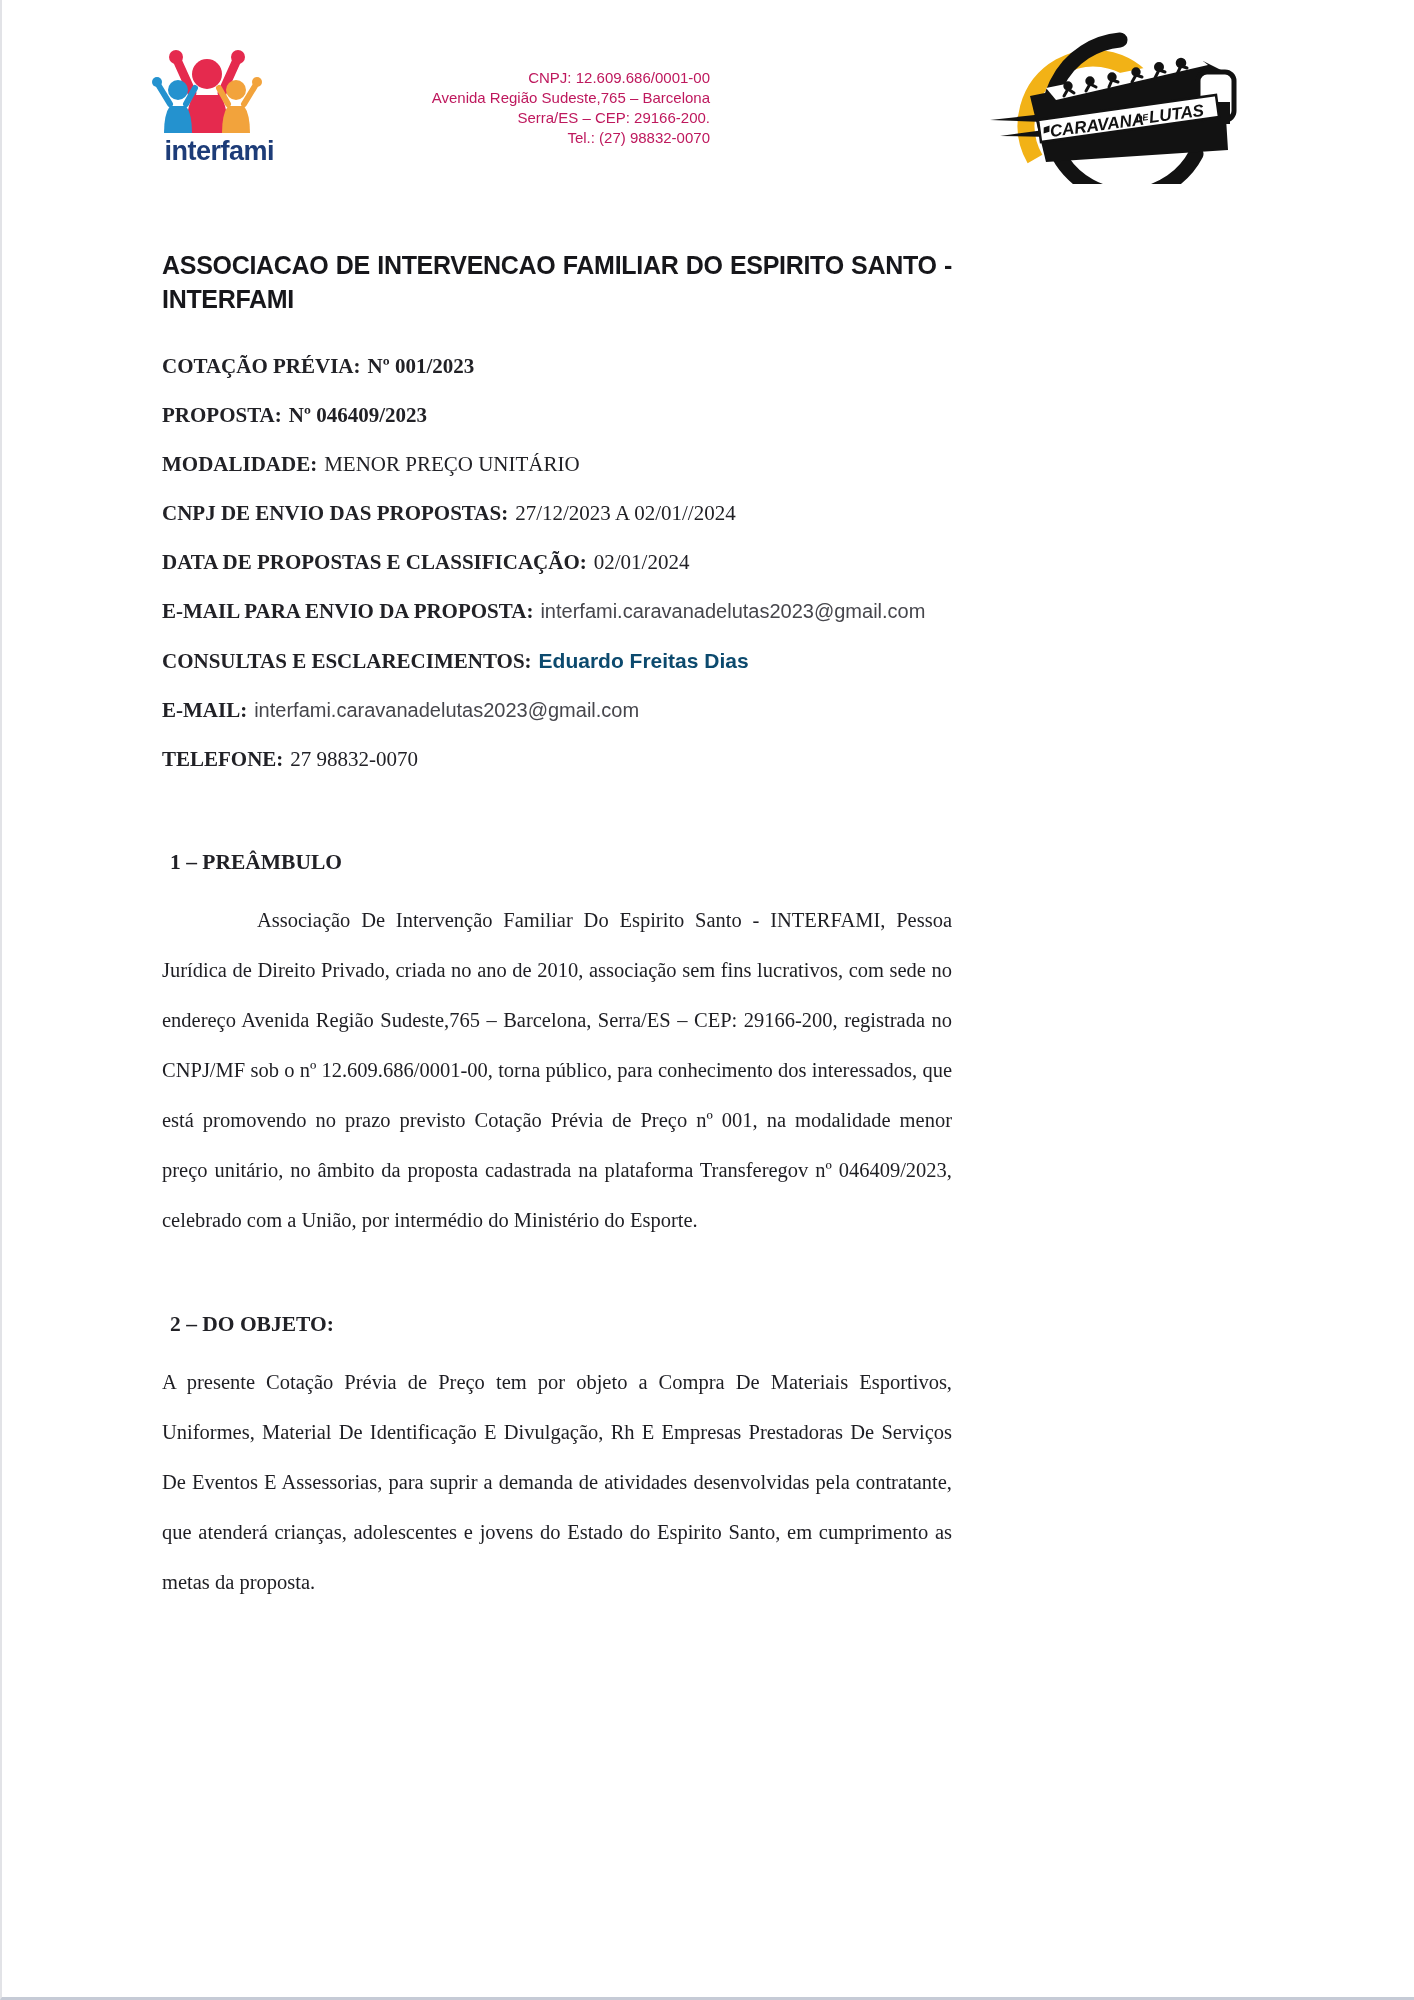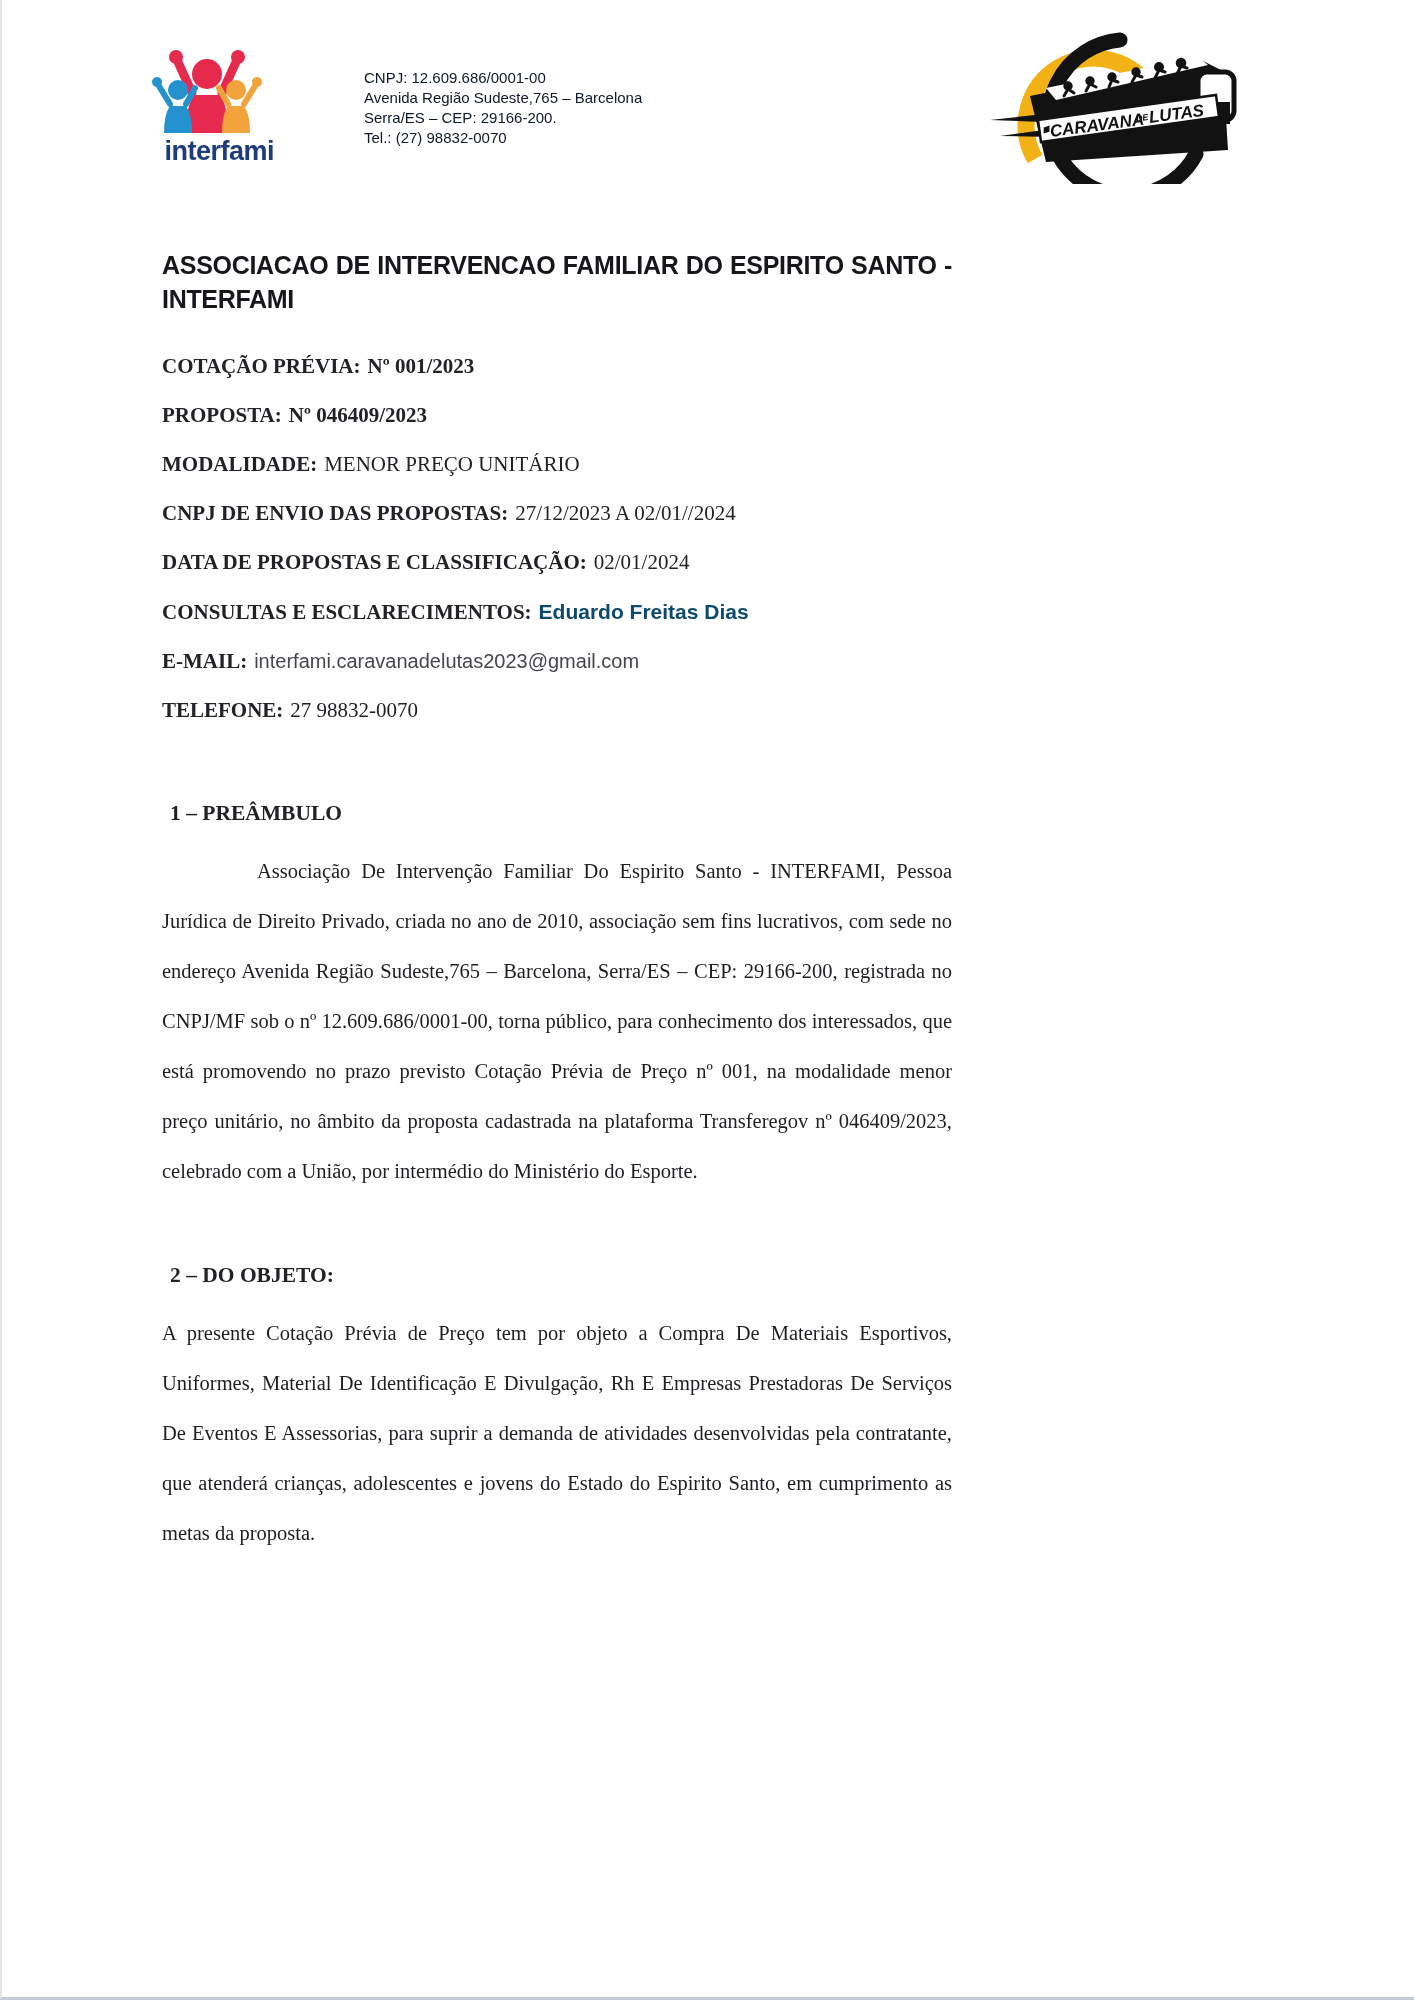--- a/index.html
+++ b/index.html
@@ -17,23 +17,23 @@
   
   .logo-interfami{position:absolute;left:138px;top:36px;width:134px;text-align:right;}
   .logo-interfami .wordmark{
     margin-top:-4px;
     font-family:"Liberation Sans", sans-serif;
     font-weight:bold;font-size:27px;letter-spacing:-0.5px;
     color:#1d3c78;
   }
   .org-contact{
     position:absolute;left:362px;top:68px;width:346px;
-    text-align:left;
+    text-align:right;
     font-family:"Liberation Sans", sans-serif;
-    font-size:15px;line-height:20px;color:#0f172a;
+    font-size:15px;line-height:20px;color:#be185d;
   }
   .logo-caravana{position:absolute;left:958px;top:24px;width:302px;height:160px;}
   
   main{position:absolute;left:160px;top:0;width:790px;}
   .doc-title{
     margin:248px 0 0 0;
     font-family:"Liberation Sans", sans-serif;
     font-weight:bold;font-size:25px;line-height:34px;letter-spacing:-0.3px;
     text-align:justify;color:#17171b;
   }
@@ -155,20 +155,23 @@
       <div class="field-line">
         <span>MODALIDADE:</span><span class="field-value v-serif-normal">MENOR PREÇO UNITÁRIO</span>
       </div>
       <div class="field-line">
         <span>CNPJ DE ENVIO DAS PROPOSTAS:</span><span class="field-value v-serif-normal">27/12/2023 A 02/01//2024</span>
       </div>
       <div class="field-line">
         <span>DATA DE PROPOSTAS E CLASSIFICAÇÃO:</span><span class="field-value v-serif-normal">02/01/2024</span>
       </div>
       <div class="field-line">
+        <span>E-MAIL PARA ENVIO DA PROPOSTA:</span><span class="field-value v-sans">interfami.caravanadelutas2023@gmail.com</span>
+      </div>
+      <div class="field-line">
         <span>CONSULTAS E ESCLARECIMENTOS:</span><span class="field-value v-sans-bold">Eduardo Freitas Dias</span>
       </div>
       <div class="field-line">
         <span>E-MAIL:</span><span class="field-value v-sans">interfami.caravanadelutas2023@gmail.com</span>
       </div>
       <div class="field-line">
         <span>TELEFONE:</span><span class="field-value v-serif-normal">27 98832-0070</span>
       </div>
     </div>
 

